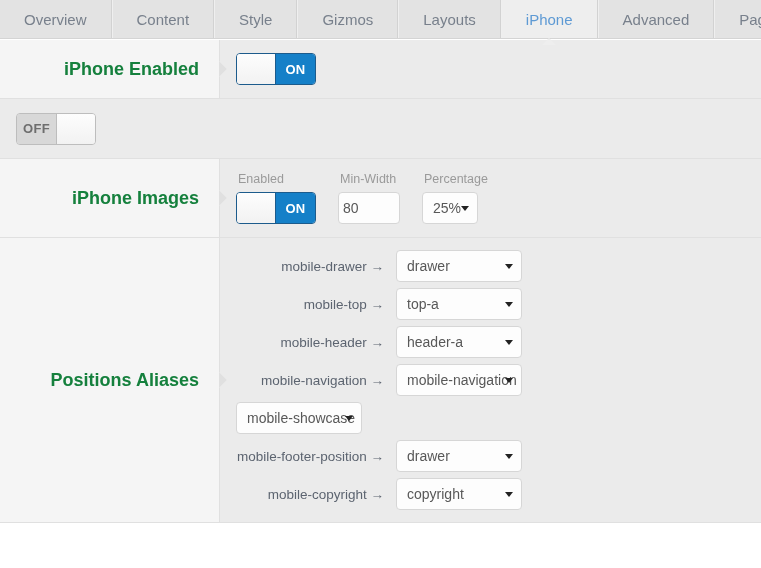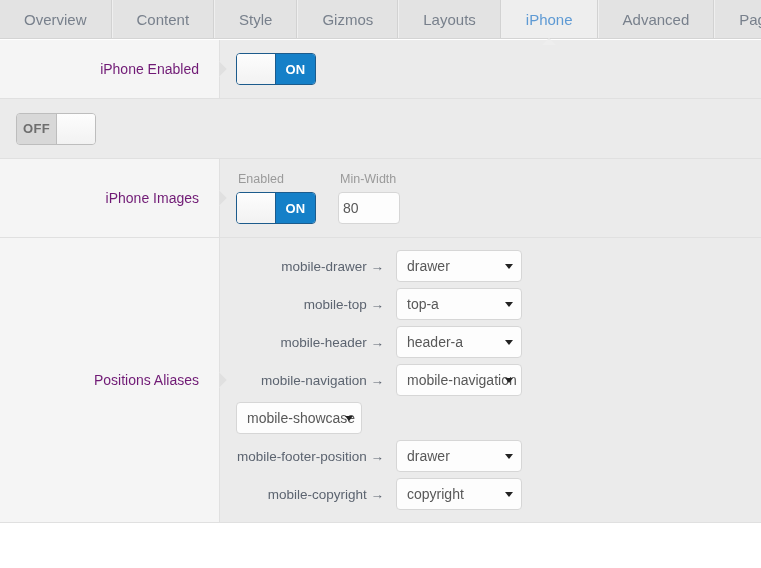--- a/index.html
+++ b/index.html
@@ -75,23 +75,23 @@
   .row-label {
     position: relative;
     width: 220px;
     min-width: 220px;
     background: #f5f5f5;
     border-right: 1px solid #e0e0e0;
     display: flex;
     align-items: center;
     justify-content: flex-end;
     padding-right: 20px;
-    font-size: 14px;
-    font-weight: normal;
-    color: #701a75;
+    font-size: 18px;
+    font-weight: bold;
+    color: #15803d;
   }
   .row-label .notch {
     position: absolute;
     right: -8px;
     top: 50%;
     margin-top: -8px;
     width: 0; height: 0;
     border-top: 8px solid transparent;
     border-bottom: 8px solid transparent;
     border-left: 8px solid #f5f5f5;
@@ -298,20 +298,27 @@
             <span class="handle"></span>
             <span class="lab">ON</span>
           </div>
         </div>
 
         <div class="field">
           <span class="field-label">Min-Width</span>
           <input class="text-input" type="text" value="80" style="">
         </div>
 
+        <div class="field">
+          <span class="field-label">Percentage</span>
+          <div class="select-box select-sm">
+            <span>25%</span>
+            <span class="caret"></span>
+          </div>
+        </div>
 
       </div>
     </div>
   </div>
 
   <div class="row row-aliases">
     <div class="row-label">
       <span>Positions Aliases</span>
       <span class="notch"></span>
     </div>

